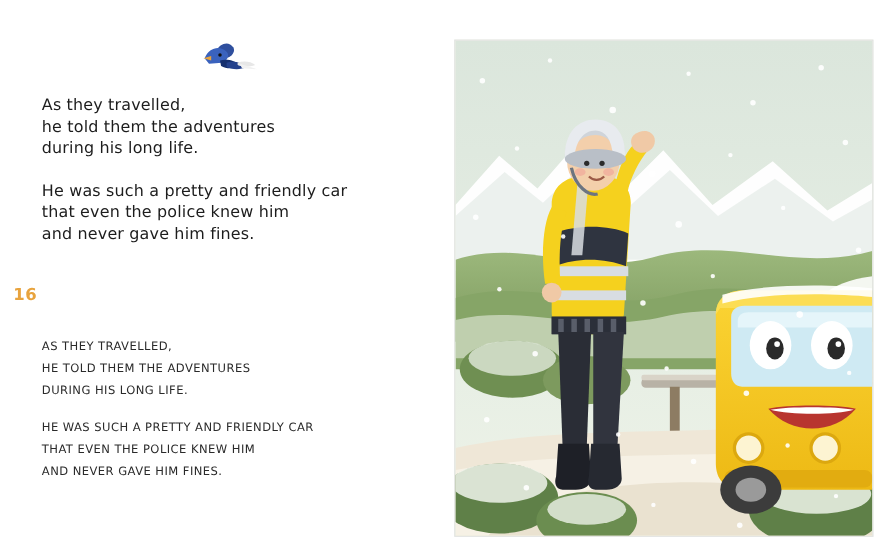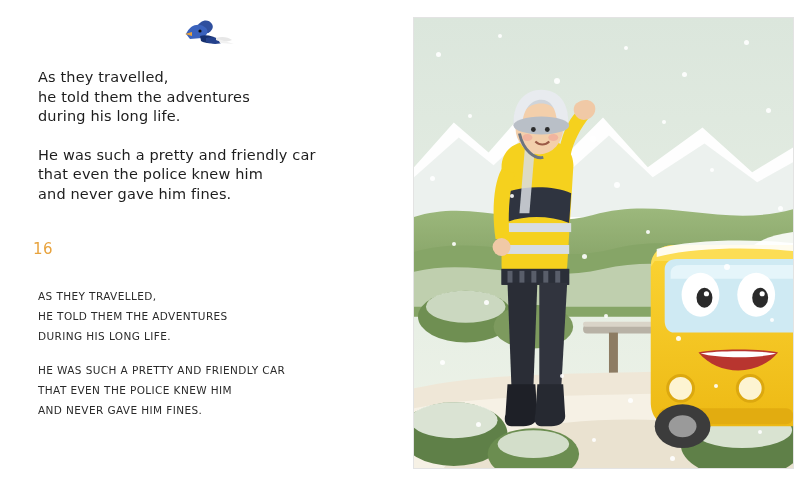--- a/index.html
+++ b/index.html
@@ -12,20 +12,21 @@
     height: 495px;
     overflow: hidden;
     font-family: "DejaVu Sans", sans-serif;
     position: relative;
   }
 
   .page {
     position: absolute;
     inset: 0;
     background: #ffffff;
+    margin-top: 19px;
   }
 
   
   .left-col {
     position: absolute;
     left: 0;
     top: 0;
     width: 400px;
     height: 495px;
   }
@@ -51,24 +52,24 @@
   }
   .story-text p {
     margin: 0;
   }
   .story-text .gap {
     height: 19px;
   }
 
   .page-number {
     position: absolute;
-    left: 33px;
+    left: 12px;
     top: 240px;
     font-size: 15px;
-    font-weight: normal;
+    font-weight: bold;
     color: #e8a33d;
     letter-spacing: 0.5px;
   }
 
   .caps-text {
     position: absolute;
     left: 38px;
     top: 286px;
     width: 330px;
     font-family: "DejaVu Sans", sans-serif;

